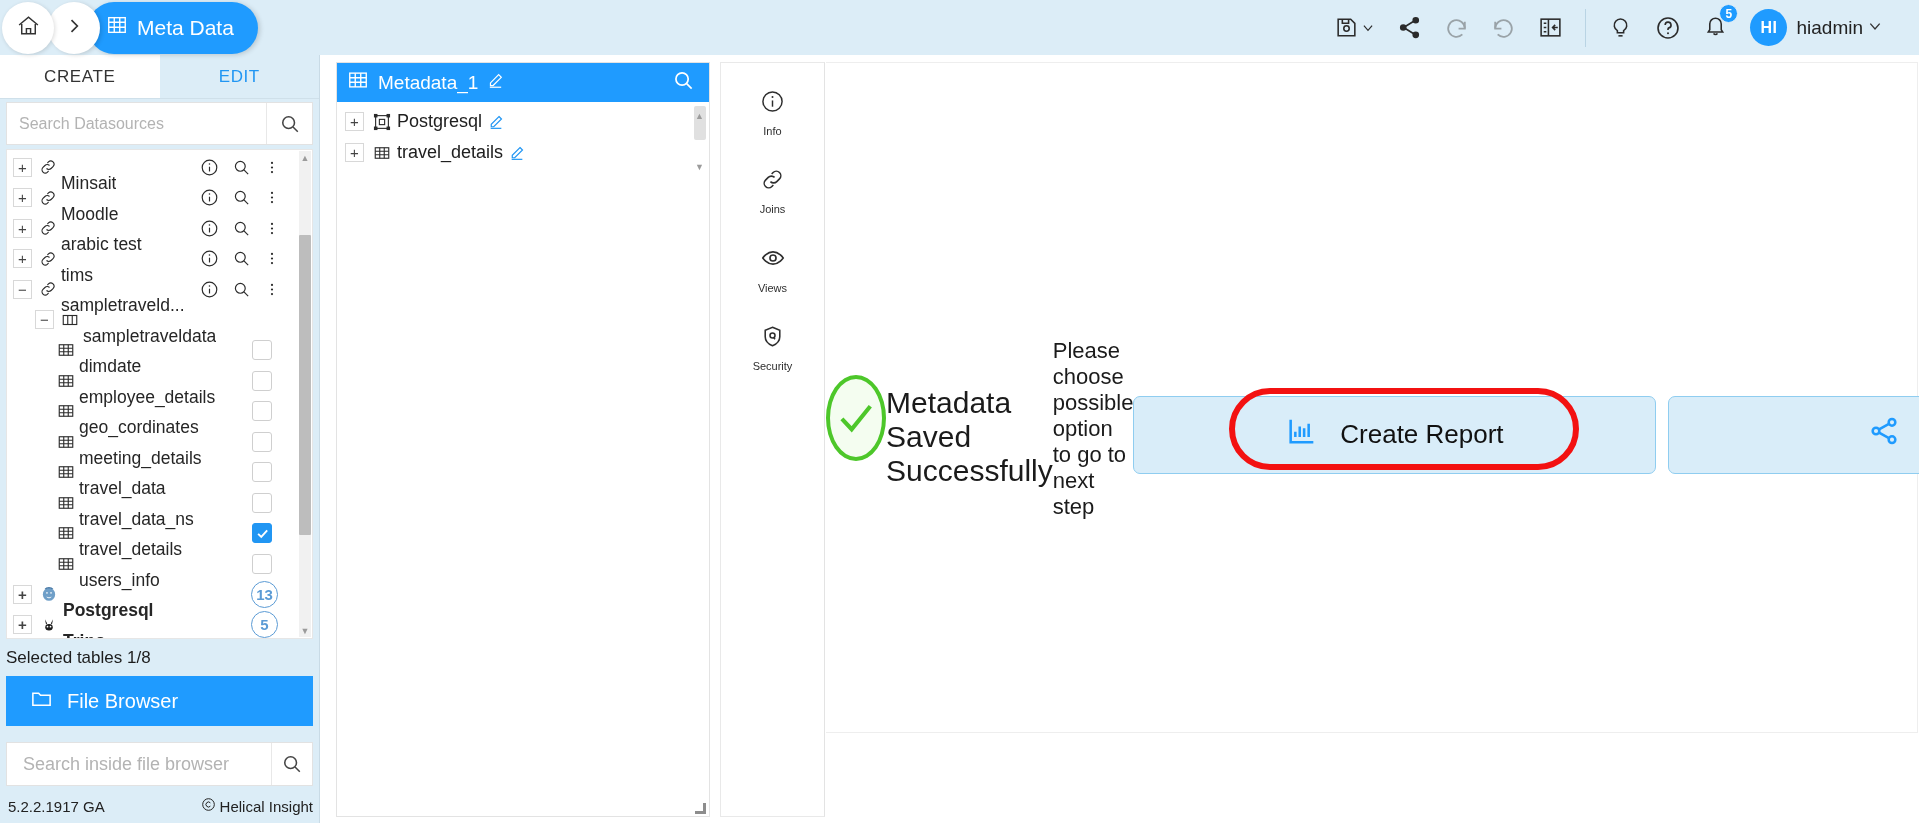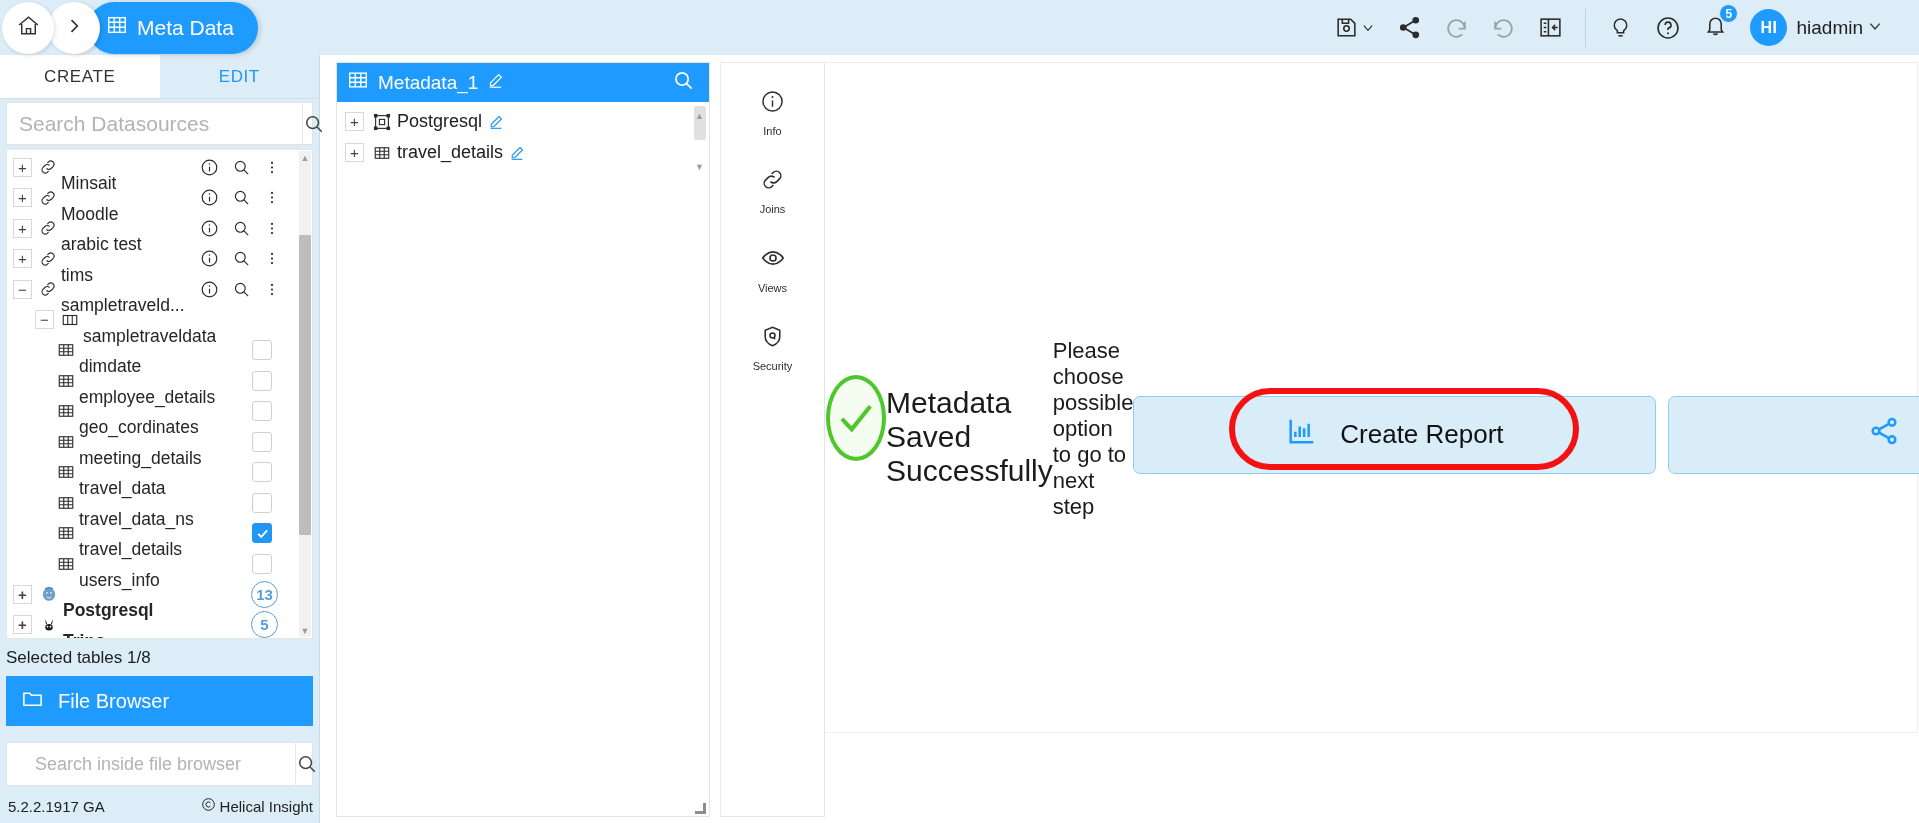--- a/index.html
+++ b/index.html
@@ -74,21 +74,21 @@
     border-bottom: 1px solid #cfe0ea;
   }
   .tab.active { background: #fff; color: #333; }
   .tab.inactive { background: #dcedf7; color: #2196f3; }
   .searchbox {
     height: 43px; margin: 3px 6px 0 6px; background: #fff;
     display: flex; align-items: center; border: 1px solid #e2e2e2;
   }
   .searchbox input {
     flex: 1; border: none; outline: none; height: 100%;
-    font-size: 21px; padding: 0 12px; color: #555;
+    font-size: 16px; padding: 0 12px; color: #555;
     font-family: "Liberation Sans", sans-serif;
   }
   .searchbox input::placeholder { color: #b3b3b3; }
   .search-btn {
     width: 46px; height: 100%; display: flex; align-items: center;
     justify-content: center; border-left: 1px solid #e8e8e8; cursor: pointer;
   }
   .tree-area {
     margin: 4px 6px 0 6px; background: #fff; border: 1px solid #e6e6e6;
     height: 490px; position: relative; overflow: hidden;
@@ -120,30 +120,30 @@
   .vscroll {
     position: absolute; right: 1px; top: 1px; width: 12px; bottom: 1px; background: #f1f1f1;
   }
   .vthumb { position: absolute; left: 0; width: 12px; background: #bdbdbd; border-radius: 1px; }
   .vbtn { position: absolute; left: 0; width: 12px; height: 13px; display: flex;
           align-items: center; justify-content: center; color: #9b9b9b; font-size: 9px;
           background: #f1f1f1; }
   .sel-tables { font-size: 17px; color: #1d1d1d; padding: 9px 4px 8px 6px; }
   .fb-btn {
     margin: 0 6px; height: 50px; background: #1f9bff; color: #fff;
-    display: flex; align-items: center; gap: 14px; padding-left: 15px;
+    display: flex; align-items: center; gap: 14px; padding-left: 24px;
     font-size: 20px; cursor: pointer;
   }
   .fb-search {
     height: 44px; margin: 16px 6px 0 6px; background: #fff;
     display: flex; align-items: center; border: 1px solid #e2e2e2;
   }
   .fb-search input {
     flex: 1; border: none; outline: none; height: 100%;
-    font-size: 18px; padding: 0 28px; color: #555;
+    font-size: 18px; padding: 0 16px; color: #555;
     font-family: "Liberation Sans", sans-serif;
   }
   .fb-search input::placeholder { color: #b3b3b3; }
   .footer {
     margin-top: auto; display: flex; align-items: center;
     padding: 0 6px 8px 8px; font-size: 15px; color: #222;
   }
   .footer .right { margin-left: auto; display: flex; align-items: center; gap: 4px; }
 
   

